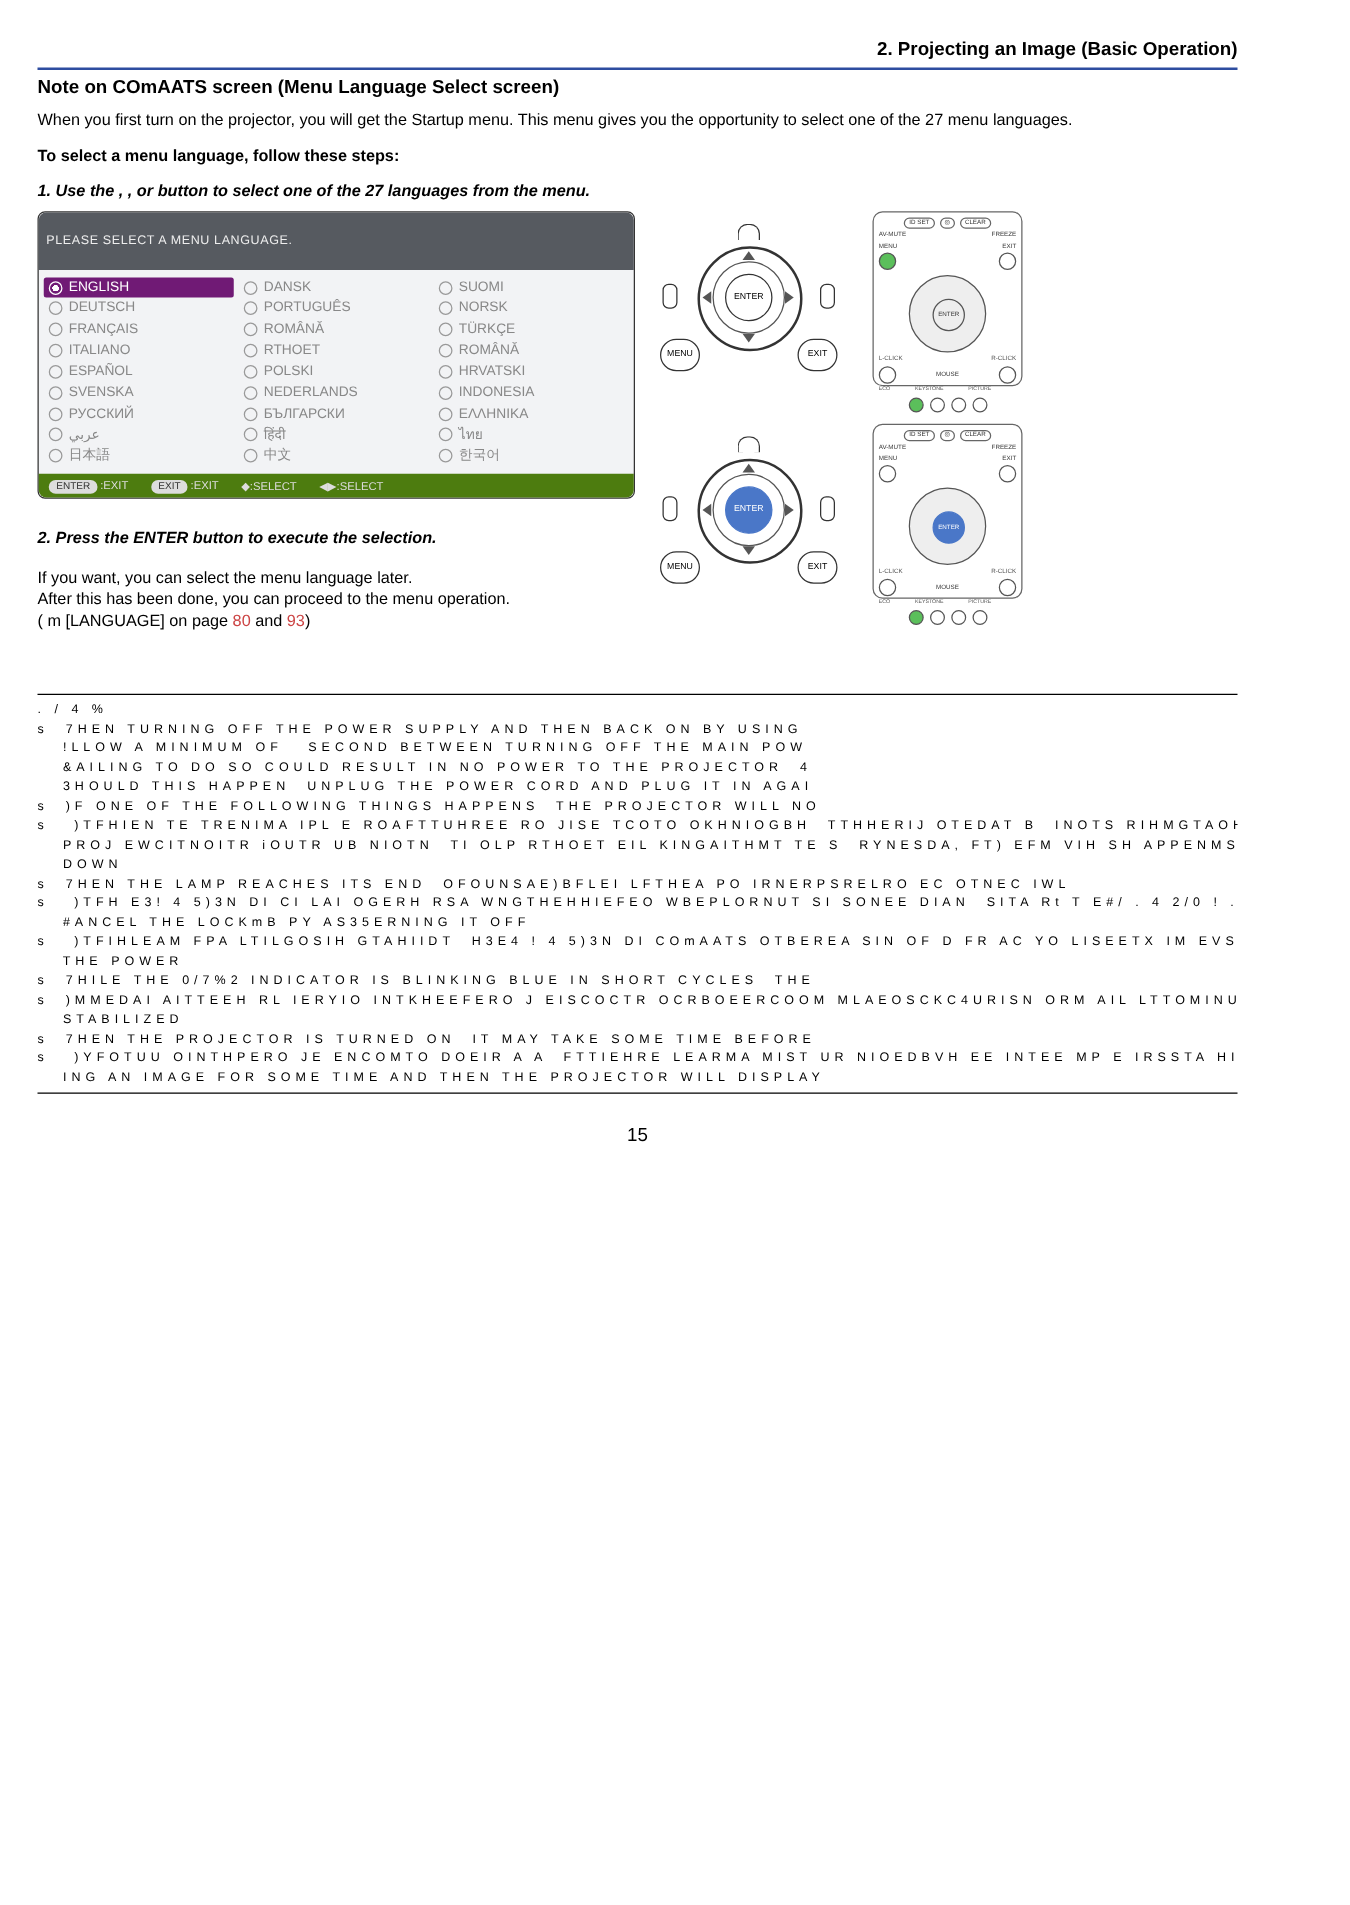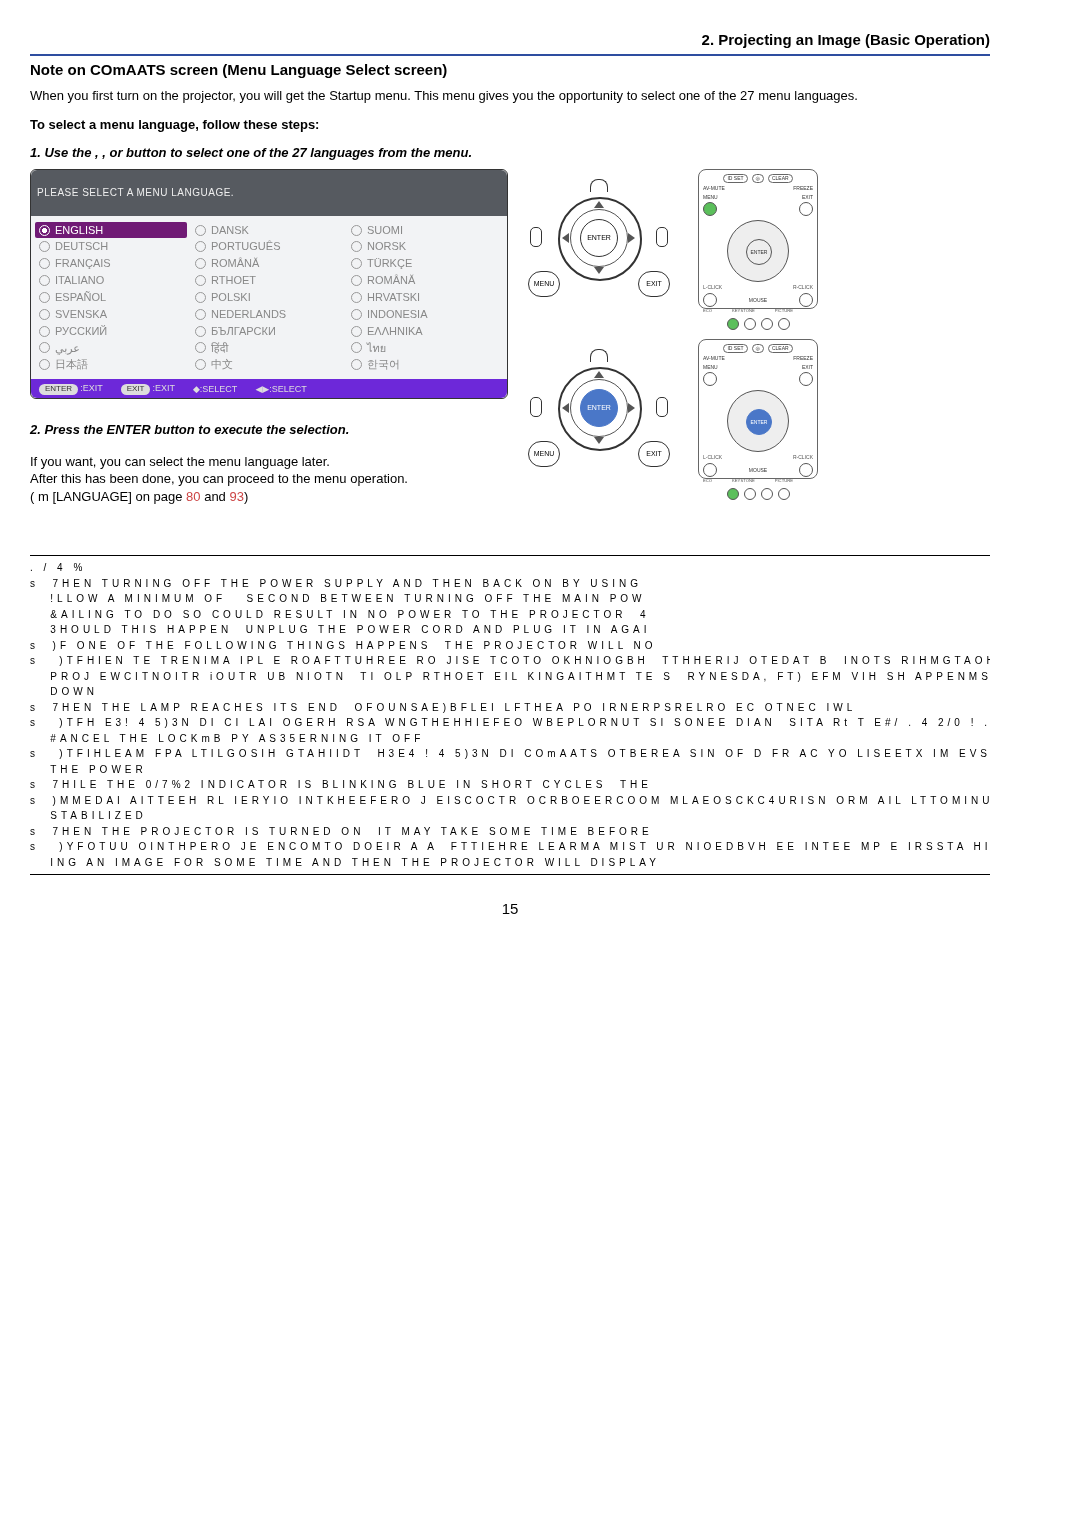--- a/index.html
+++ b/index.html
@@ -68,21 +68,21 @@
   }
   .lang-item.selected .radio {
     background: radial-gradient(circle, #fff 0 40%, transparent 41%);
     border-color: #fff;
   }
   .menu-footer {
     display: flex;
     gap: 18px;
     font-size: 9px;
     color: #ddd;
-    background: #6d28d9;
+    background: #4d7c0f;
     margin: 6px -8px -4px -8px;
     padding: 3px 8px;
     border-radius: 0 0 6px 6px;
     align-items: center;
   }
   .pill {
     background: #ddd; color: #333; border-radius: 8px; padding: 0 6px; font-size: 8px;
     display: inline-block; margin-right: 2px;
   }
 

